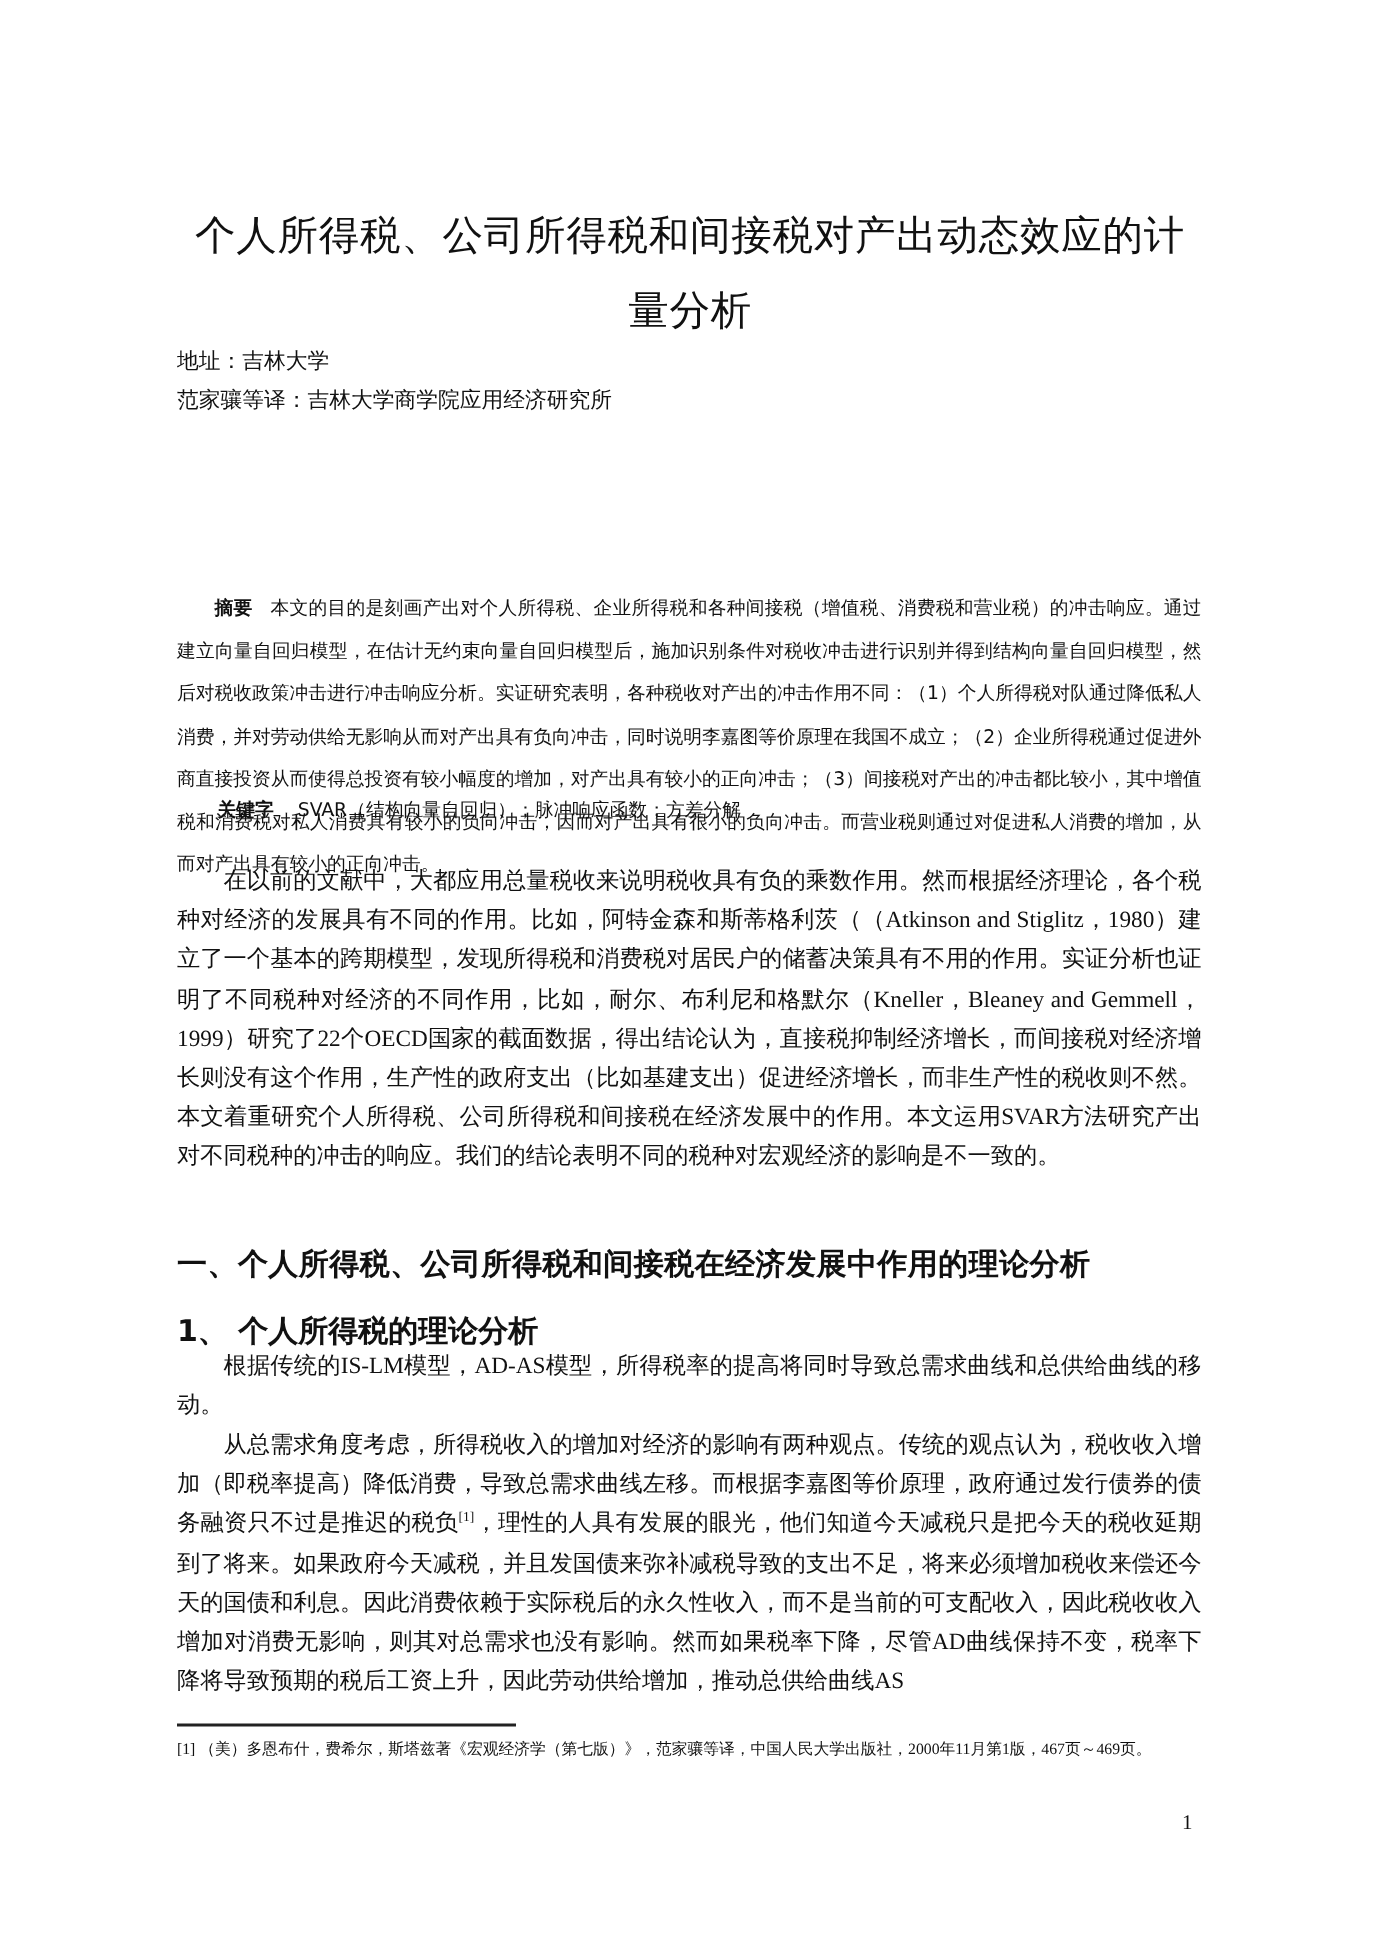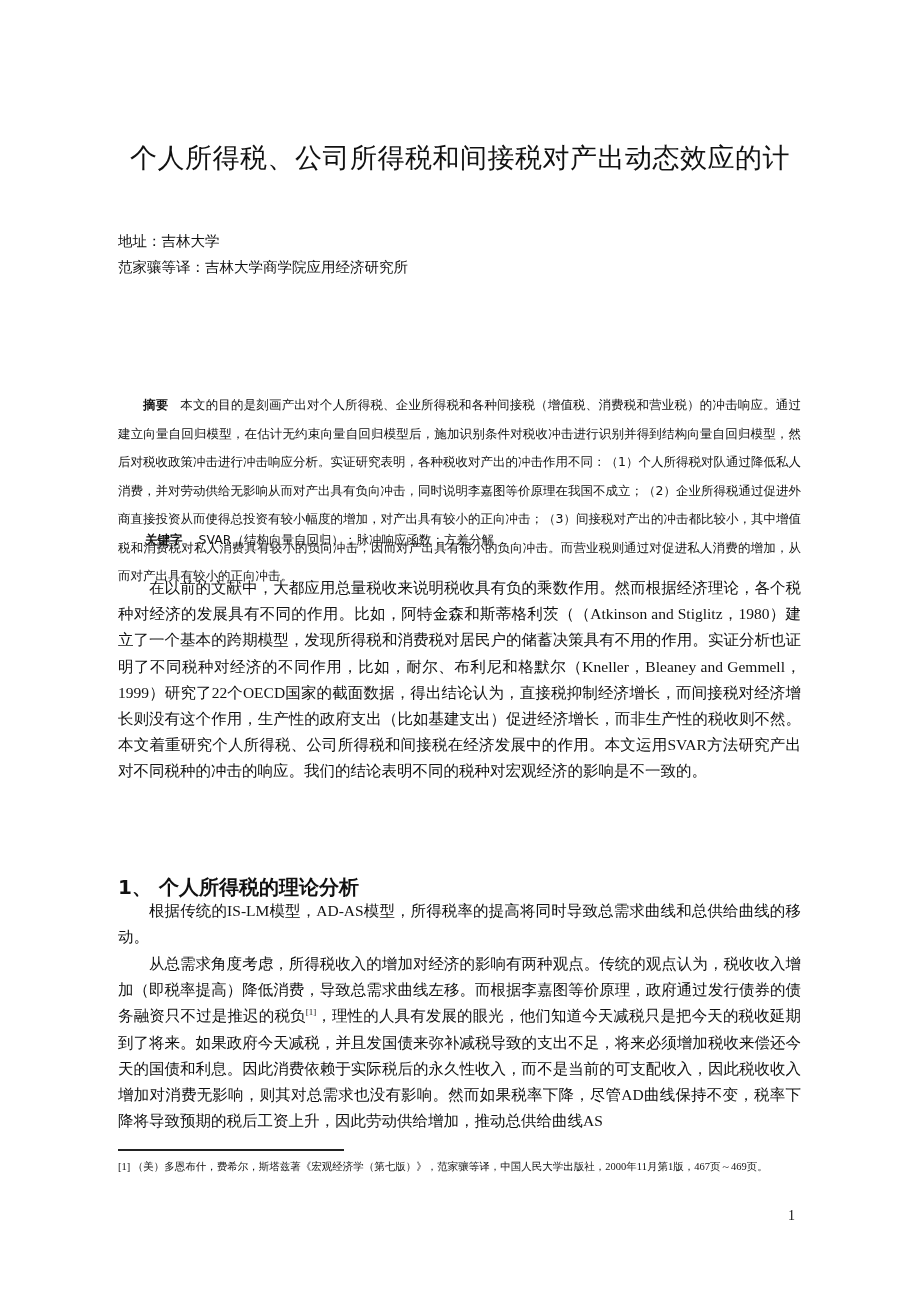--- a/index.html
+++ b/index.html
@@ -39,33 +39,35 @@
     position: absolute; left: 118px; top: 1159px; width: 684px; font-family: "Liberation Serif", "DejaVu Serif", serif; font-size: 10.5px; line-height: 16px; text-align: justify;
   }
   .page-num { position: absolute; left: 788px; top: 1208px; font-family: "Liberation Serif", serif; font-size: 14px; }
 </style>
 </head>
 <body>
 
 <div class="page">
   <div class="title">
     <div>个人所得税、公司所得税和间接税对产出动态效应的计</div>
+    <div>量分析</div>
   </div>
 
   <div class="meta">
     <div>地址：吉林大学</div>
     <div>范家骧等译：吉林大学商学院应用经济研究所</div>
   </div>
 
   <div class="abstract"><span class="lead">摘要</span><span>本文的目的是刻画产出对个人所得税、企业所得税和各种间接税（增值税、消费税和营业税）的冲击响应。通过建立向量自回归模型，在估计无约束向量自回归模型后，施加识别条件对税收冲击进行识别并得到结构向量自回归模型，然后对税收政策冲击进行冲击响应分析。实证研究表明，各种税收对产出的冲击作用不同：（1）个人所得税对队通过降低私人消费，并对劳动供给无影响从而对产出具有负向冲击，同时说明李嘉图等价原理在我国不成立；（2）企业所得税通过促进外商直接投资从而使得总投资有较小幅度的增加，对产出具有较小的正向冲击；（3）间接税对产出的冲击都比较小，其中增值税和消费税对私人消费具有较小的负向冲击，因而对产出具有很小的负向冲击。而营业税则通过对促进私人消费的增加，从而对产出具有较小的正向冲击。</span></div>
 
   <div class="keywords"><span class="lead">关键字</span><span>SVAR（结构向量自回归）；脉冲响应函数；方差分解</span></div>
 
   <div class="body-para intro">在以前的文献中，大都应用总量税收来说明税收具有负的乘数作用。然而根据经济理论，各个税种对经济的发展具有不同的作用。比如，阿特金森和斯蒂格利茨（（Atkinson and Stiglitz，1980）建立了一个基本的跨期模型，发现所得税和消费税对居民户的储蓄决策具有不用的作用。实证分析也证明了不同税种对经济的不同作用，比如，耐尔、布利尼和格默尔（Kneller，Bleaney and Gemmell，1999）研究了22个OECD国家的截面数据，得出结论认为，直接税抑制经济增长，而间接税对经济增长则没有这个作用，生产性的政府支出（比如基建支出）促进经济增长，而非生产性的税收则不然。本文着重研究个人所得税、公司所得税和间接税在经济发展中的作用。本文运用SVAR方法研究产出对不同税种的冲击的响应。我们的结论表明不同的税种对宏观经济的影响是不一致的。</div>
 
+  <div class="h1">一、个人所得税、公司所得税和间接税在经济发展中作用的理论分析</div>
   <div class="h2">1、 个人所得税的理论分析</div>
 
   <div class="body-para p1">根据传统的IS-LM模型，AD-AS模型，所得税率的提高将同时导致总需求曲线和总供给曲线的移动。</div>
   <div class="body-para p2"><span>从总需求角度考虑，所得税收入的增加对经济的影响有两种观点。传统的观点认为，税收收入增加（即税率提高）降低消费，导致总需求曲线左移。而根据李嘉图等价原理，政府通过发行债券的债务融资只不过是推迟的税负</span><sup>[1]</sup><span>，理性的人具有发展的眼光，他们知道今天减税只是把今天的税收延期到了将来。如果政府今天减税，并且发国债来弥补减税导致的支出不足，将来必须增加税收来偿还今天的国债和利息。因此消费依赖于实际税后的永久性收入，而不是当前的可支配收入，因此税收收入增加对消费无影响，则其对总需求也没有影响。然而如果税率下降，尽管AD曲线保持不变，税率下降将导致预期的税后工资上升，因此劳动供给增加，推动总供给曲线AS</span></div>
 
   <div class="fn-rule"></div>
   <div class="footnote">[1]  （美）多恩布什，费希尔，斯塔兹著《宏观经济学（第七版）》，范家骧等译，中国人民大学出版社，2000年11月第1版，467页～469页。</div>
 
   <div class="page-num">1</div>
 </div>

